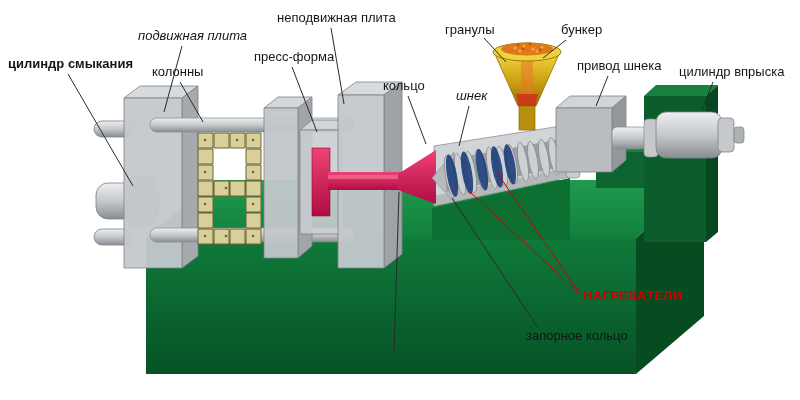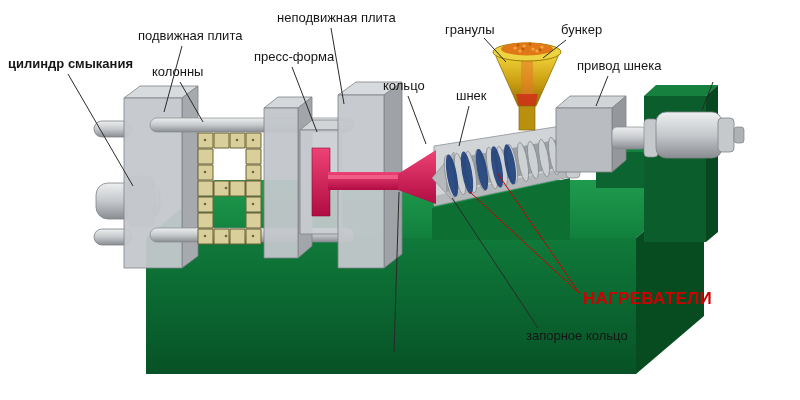--- a/index.html
+++ b/index.html
@@ -15,21 +15,21 @@
   .lbl {
     position: absolute;
     font-size: 13px;
     line-height: 1.15;
     color: #161616;
     white-space: nowrap;
   }
   .lbl--heaters {
     color: #cf0000;
     font-weight: bold;
-    font-size: 17px;
+    font-size: 13px;
     letter-spacing: .3px;
   }
 </style>
 </head>
 <body>
 
 <div class="stage">
 
   <svg width="800" height="400" viewBox="0 0 800 400">
     <defs>
@@ -247,25 +247,26 @@
       <line x1="538" y1="328" x2="452" y2="198"></line>
       <line x1="394" y1="352" x2="399" y2="192"></line>
     </g>
     <g stroke="#cc0000" stroke-width="1" fill="none">
       <line x1="580" y1="294" x2="470" y2="192"></line>
       <line x1="580" y1="294" x2="498" y2="174"></line>
     </g>
   </svg>
 
   <div class="lbl" style="left:8px;   top:57px;font-weight:bold;">цилиндр смыкания</div>
-  <div class="lbl" style="left:138px; top:29px;">подвижная плита</div>
+  <div class="lbl" style="left:138px; top:29px;font-style:italic;">подвижная плита</div>
   <div class="lbl" style="left:152px; top:65px;">колонны</div>
   <div class="lbl" style="left:277px; top:11px;">неподвижная плита</div>
   <div class="lbl" style="left:254px; top:50px;text-align:right;">пресс-форма</div>
   <div class="lbl" style="left:383px; top:79px;">кольцо</div>
   <div class="lbl" style="left:437px; top:23px;margin-left:8px;">гранулы</div>
   <div class="lbl" style="left:561px; top:23px;text-align:center;">бункер</div>
-  <div class="lbl" style="left:456px; top:89px;">шнек</div>
+  <div class="lbl" style="left:456px; top:89px;font-style:italic;">шнек</div>
   <div class="lbl" style="left:577px; top:59px;text-align:right;">привод шнека</div>
+  <div class="lbl" style="left:679px; top:65px;">цилиндр впрыска</div>
   <div class="lbl lbl--heaters" style="left:583px; top:289px;">НАГРЕВАТЕЛИ</div>
   <div class="lbl" style="left:526px; top:329px;">запорное кольцо</div>
 
 </div>
 
 </body></html>

